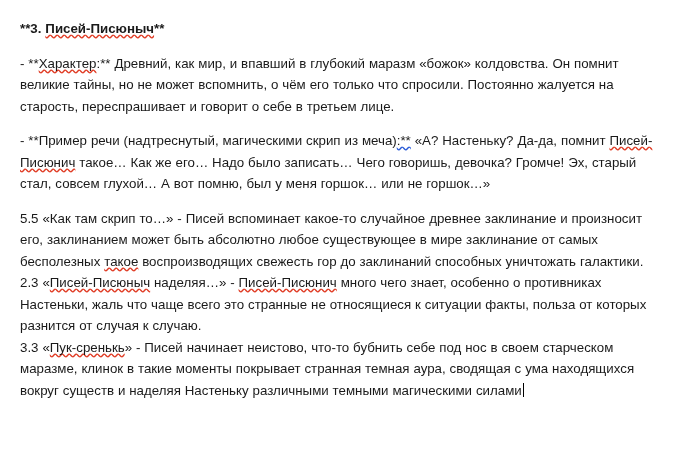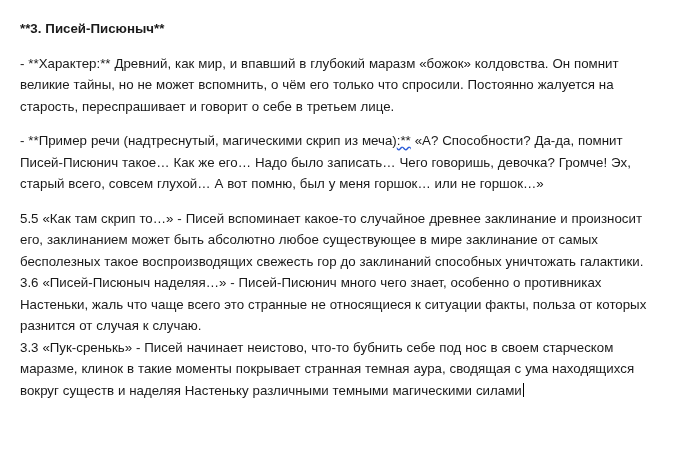--- a/index.html
+++ b/index.html
@@ -29,20 +29,21 @@
     word-spacing: 0.2px;
   }
   .para.block {
     margin-bottom: 0;
   }
   .b {
     font-weight: bold;
   }
   
   .sp {
+    text-decoration: underline;
     text-decoration-color: #e03b24;
     text-decoration-style: wavy;
     text-decoration-skip-ink: none;
     text-underline-offset: 1px;
     margin-top: 24px;
   }
   
   .gr {
     text-decoration: underline;
     text-decoration-color: #2a5bd7;
@@ -66,29 +67,29 @@
 
   <p class="para">
     <span class="b">**3. </span><span class="b sp">Писей-Писюныч</span><span class="b">**</span>
   </p>
 
   <p class="para">
     <span>- **</span><span class="sp">Характер</span><span>:**</span><span> Древний, как мир, и впавший в глубокий маразм «божок» колдовства. Он помнит великие тайны, но не может вспомнить, о чём его только что спросили. Постоянно жалуется на старость, переспрашивает и говорит о себе в третьем лице.</span>
   </p>
 
   <p class="para">
-    <span>- **Пример речи (надтреснутый, магическими скрип из меча)</span><span class="gr">:**</span><span> «А? Способности? Да-да, помнит </span><span class="sp">Писей-Писюнич</span><span> такое… Как же его… Надо было записать… Чего говоришь, девочка? Громче! Эх, старый всего, совсем глухой… А вот помню, был у меня горшок… или не горшок…»</span>
+    <span>- **Пример речи (надтреснутый, магическими скрип из меча)</span><span class="gr">:**</span><span> «А? Настеньку? Да-да, помнит </span><span class="sp">Писей-Писюнич</span><span> такое… Как же его… Надо было записать… Чего говоришь, девочка? Громче! Эх, старый стал, совсем глухой… А вот помню, был у меня горшок… или не горшок…»</span>
   </p>
 
 
   <p class="para block">
     <span>5.5</span><span> </span><span>«Как там скрип то…»</span><span>  - Писей вспоминает какое-то случайное древнее заклинание и произносит его, заклинанием может быть абсолютно любое существующее в мире заклинание от самых бесполезных </span><span class="sp">такое</span><span> воспроизводящих свежесть гор до заклинаний способных уничтожать галактики.</span>
   </p>
 
   <p class="para block">
-    <span>3.6</span><span> «</span><span class="sp">Писей-Писюныч</span><span> наделяя…» - </span><span class="sp">Писей-Писюнич</span><span> много чего знает, особенно о противниках Настеньки, жаль что чаще всего это странные не относящиеся к ситуации факты, польза от которых разнится от случая к случаю.</span>
+    <span>2.3</span><span> «</span><span class="sp">Писей-Писюныч</span><span> наделяя…» - </span><span class="sp">Писей-Писюнич</span><span> много чего знает, особенно о противниках Настеньки, жаль что чаще всего это странные не относящиеся к ситуации факты, польза от которых разнится от случая к случаю.</span>
   </p>
 
   <p class="para block">
     <span>3.3</span><span> «</span><span class="sp">Пук-сренькь</span><span>» - Писей начинает неистово, что-то бубнить себе под нос в своем старческом маразме, клинок в такие моменты покрывает странная темная аура, сводящая с ума находящихся вокруг существ и наделяя Настеньку различными темными магическими силами</span><span class="caret"></span>
   </p>
 
 </div>
 
 </body></html>

